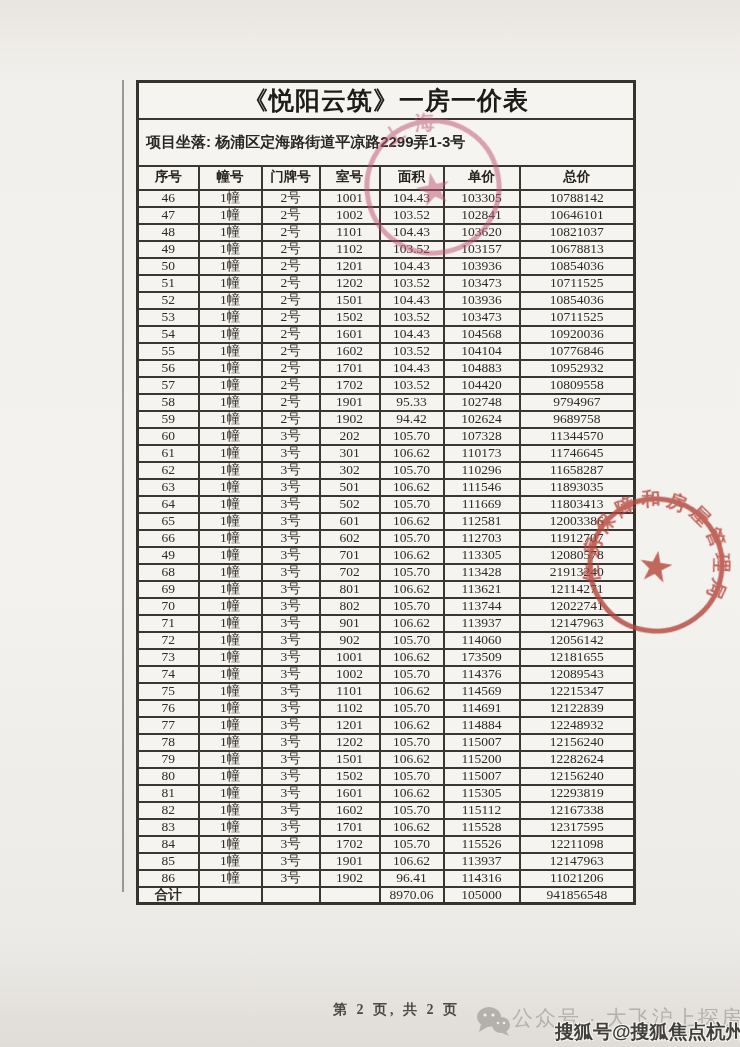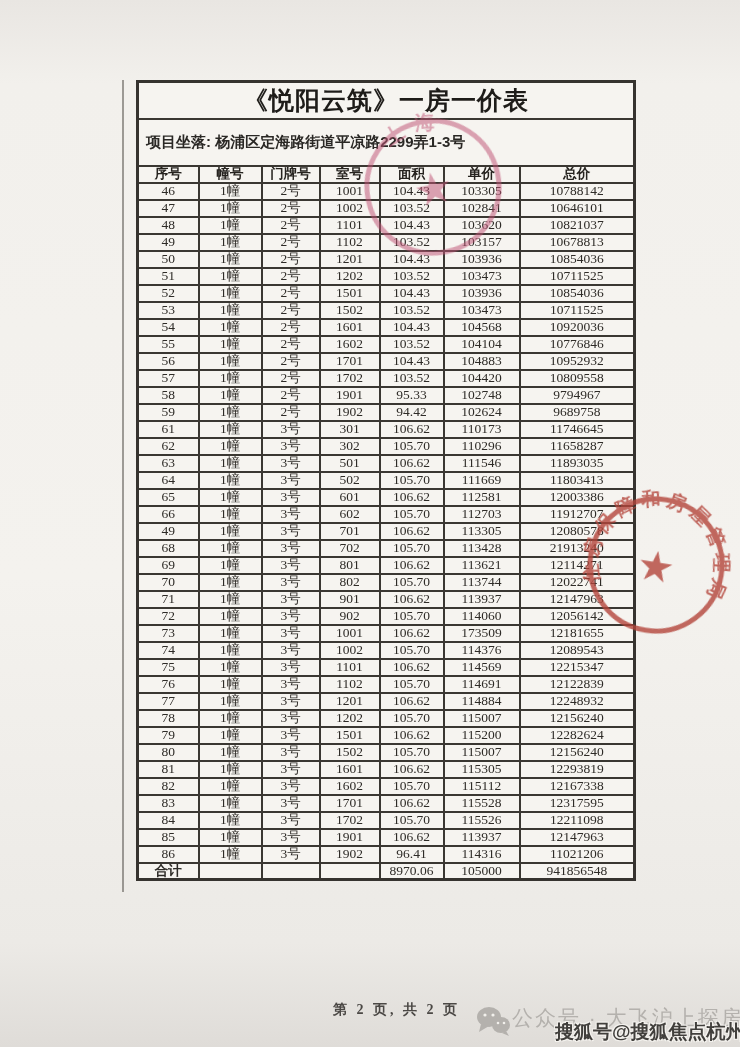--- a/index.html
+++ b/index.html
@@ -24,21 +24,21 @@
   tr.t-title{height:37px;}
   tr.t-title td{
     font-family:"Liberation Sans","DejaVu Sans",sans-serif;
     font-size:25px;font-weight:700;letter-spacing:1px;color:#1e1c19;margin-top:12px;
   }
   tr.t-loc{height:47px;}
   tr.t-loc td{
     text-align:left;font-family:"Liberation Sans","DejaVu Sans",sans-serif;
     font-size:15px;font-weight:700;color:#2a2825;padding-left:7px;
   }
-  tr.t-head{height:17px;}
+  tr.t-head{height:24px;}
   tr.t-head th{
     font-family:"Liberation Sans","DejaVu Sans",sans-serif;
     font-size:13.5px;font-weight:700;color:#26231f;
   }
   tbody.rows tr{height:17px;margin-top:36px;}
   tbody.totals tr{height:17px;}
   tbody.totals td:first-child{font-family:"Liberation Sans","DejaVu Sans",sans-serif;font-weight:700;}
   .stamp{position:absolute;z-index:5;filter:blur(.4px);pointer-events:none;}
   .pagenum{
     position:absolute;left:333px;top:1001px;z-index:3;
@@ -212,20 +212,29 @@
       <tr>
         <td>59</td>
         <td>1幢</td>
         <td>2号</td>
         <td>1902</td>
         <td>94.42</td>
         <td>102624</td>
         <td>9689758</td>
       </tr>
       <tr>
+        <td>60</td>
+        <td>1幢</td>
+        <td>3号</td>
+        <td>202</td>
+        <td>105.70</td>
+        <td>107328</td>
+        <td>11344570</td>
+      </tr>
+      <tr>
         <td>61</td>
         <td>1幢</td>
         <td>3号</td>
         <td>301</td>
         <td>106.62</td>
         <td>110173</td>
         <td>11746645</td>
       </tr>
       <tr>
         <td>62</td>

